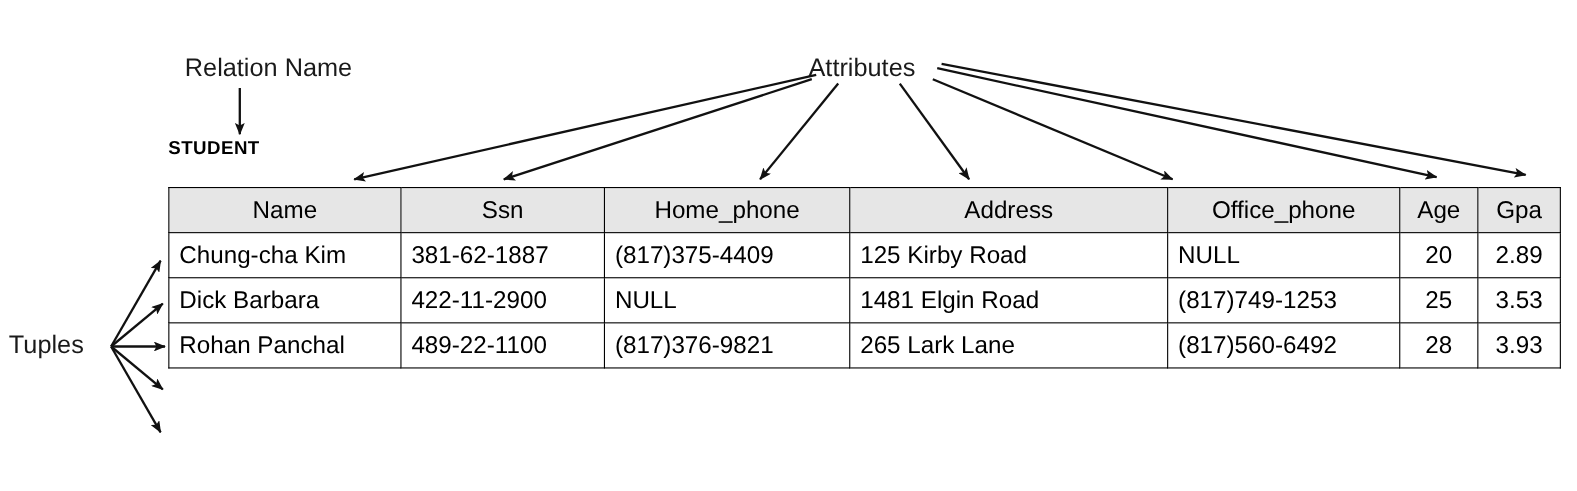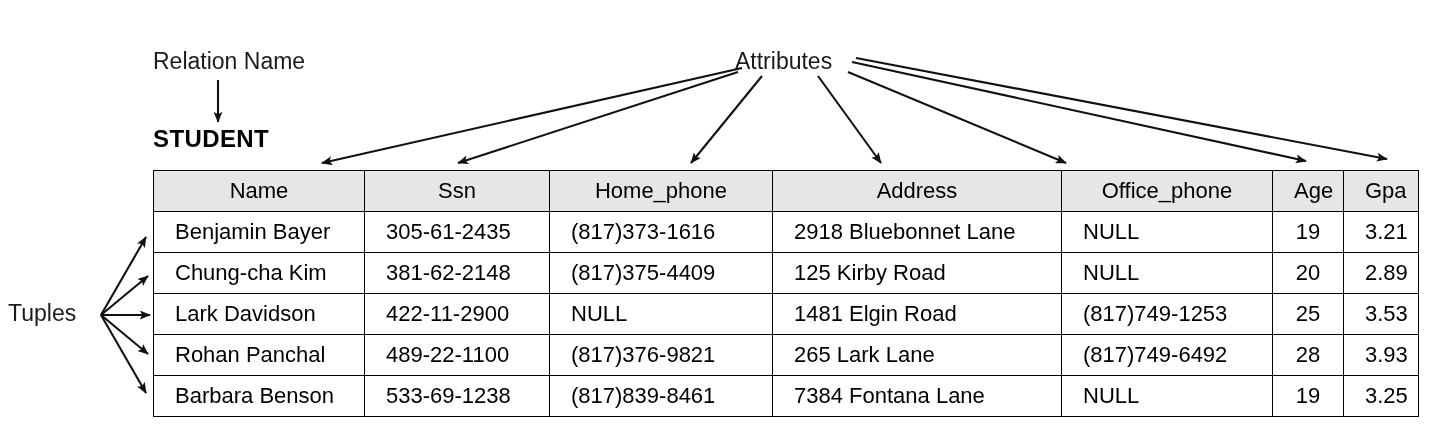--- a/index.html
+++ b/index.html
@@ -18,29 +18,29 @@
     background: #ffffff;
     overflow: hidden;
   }
   .anno-label {
     position: absolute;
     font-size: 23px;
     line-height: 26px;
     color: #1a1a1a;
     white-space: nowrap;
   }
-  #relation-name-label { left: 153px; top: 48px; }
+  #relation-name-label { left: 168px; top: 48px; }
   #attributes-label    { left: 735px; top: 36px; margin-top: 12px; }
   #tuples-label        { left: 8px;   top: 300px; }
 
   #relation-title {
     position: absolute;
     left: 153px;
     top: 125px;
-    font-size: 24px;
+    font-size: 17px;
     font-weight: bold;
     letter-spacing: 0.4px;
     color: #000000;
     white-space: nowrap;
   }
 
   svg.arrow-layer {
     position: absolute;
     left: 0;
     top: 0;
@@ -56,21 +56,21 @@
     width: 1265px;
     border-collapse: collapse;
     table-layout: fixed;
     background: #ffffff;
   }
   #student-table th,
   #student-table td {
     border: 1.6px solid #000000;
     font-size: 22px;
     height: 40px;
-    padding: 0 21px;
+    padding: 0 9px;
     font-weight: normal;
     color: #000000;
     overflow: hidden;
     white-space: nowrap;
   }
   #student-table thead th {
     background: #e6e6e6;
     text-align: center;
   }
   #student-table tbody td {
@@ -143,60 +143,42 @@
         <th>Ssn</th>
         <th>Home_phone</th>
         <th>Address</th>
         <th>Office_phone</th>
         <th>Age</th>
         <th>Gpa</th>
       </tr>
     </thead>
     <tbody>
       <tr>
-        <td>Benjamin Bayer</td>
-        <td>305-61-2435</td>
-        <td>(817)373-1616</td>
-        <td>2918 Bluebonnet Lane</td>
-        <td>NULL</td>
-        <td class="num">19</td>
-        <td class="num">3.21</td>
-      </tr>
-      <tr>
         <td>Chung-cha Kim</td>
-        <td>381-62-2148</td>
+        <td>381-62-1887</td>
         <td>(817)375-4409</td>
         <td>125 Kirby Road</td>
         <td>NULL</td>
         <td class="num">20</td>
         <td class="num">2.89</td>
       </tr>
       <tr>
-        <td>Lark Davidson</td>
+        <td>Dick Barbara</td>
         <td>422-11-2900</td>
         <td>NULL</td>
         <td>1481 Elgin Road</td>
         <td>(817)749-1253</td>
         <td class="num">25</td>
         <td class="num">3.53</td>
       </tr>
       <tr>
         <td>Rohan Panchal</td>
         <td>489-22-1100</td>
         <td>(817)376-9821</td>
         <td>265 Lark Lane</td>
-        <td>(817)749-6492</td>
+        <td>(817)560-6492</td>
         <td class="num">28</td>
         <td class="num">3.93</td>
-      </tr>
-      <tr>
-        <td>Barbara Benson</td>
-        <td>533-69-1238</td>
-        <td>(817)839-8461</td>
-        <td>7384 Fontana Lane</td>
-        <td>NULL</td>
-        <td class="num">19</td>
-        <td class="num">3.25</td>
       </tr>
     </tbody>
   </table>
 
 </div>
 
 </body></html>

